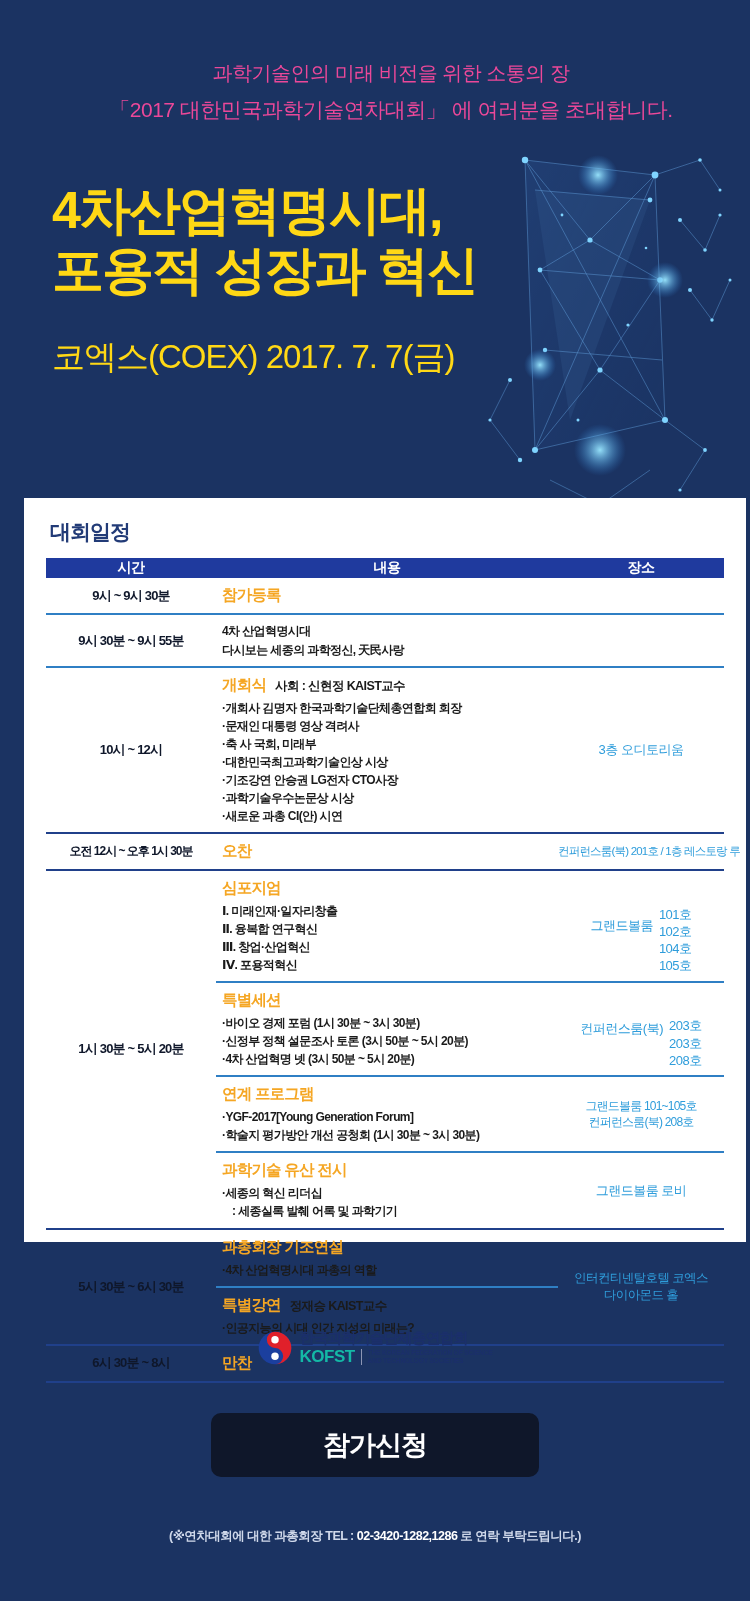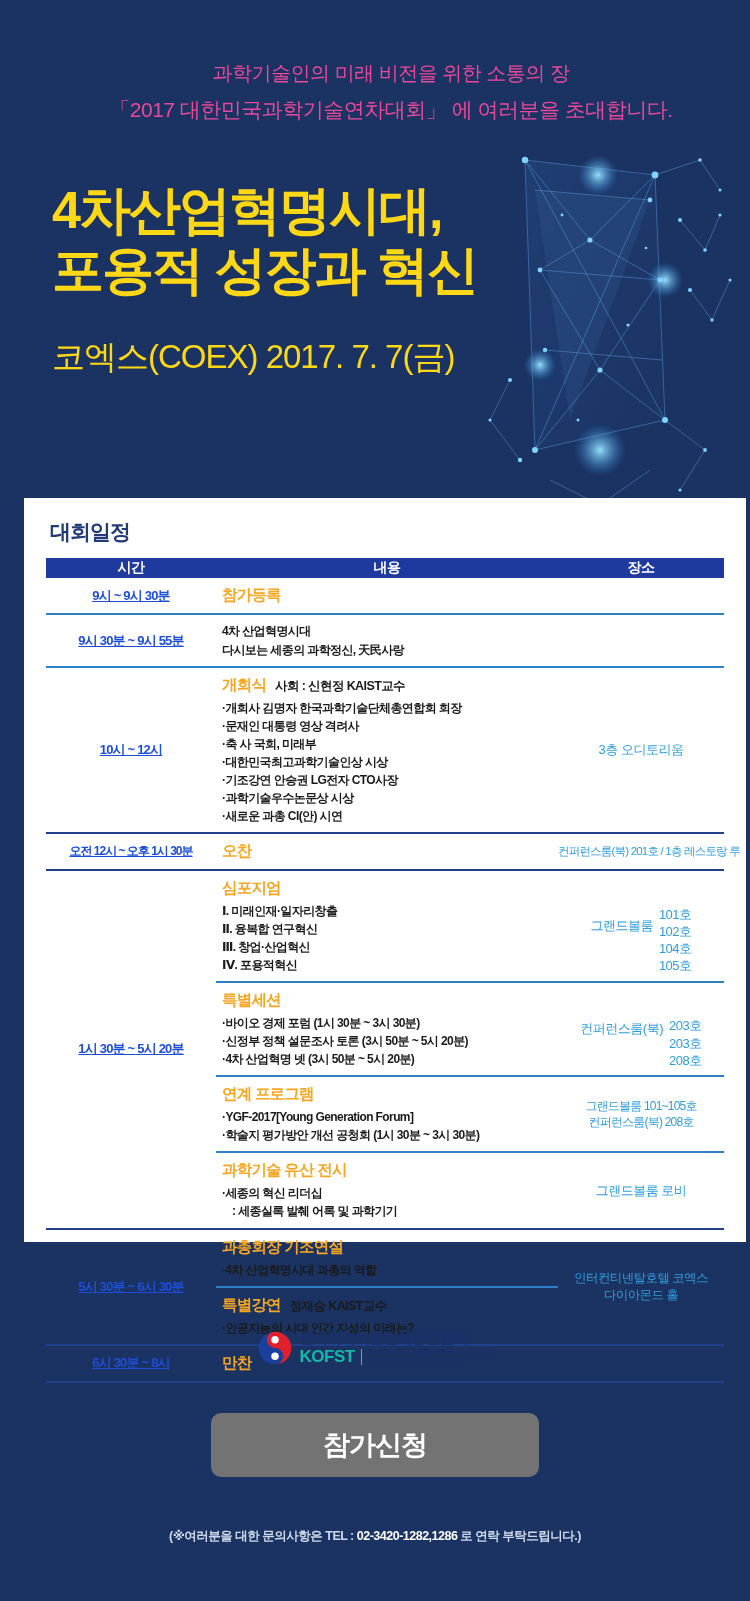--- a/index.html
+++ b/index.html
@@ -59,23 +59,22 @@
   thead th{
     background:#1f3a9e;color:#ffffff;font-size:14px;font-weight:bold;
     padding:1px 0;text-align:center;letter-spacing:-0.5px;
   }
 
   tbody td{
     vertical-align:middle;font-size:12.5px;color:#222;letter-spacing:-0.6px;
     padding:0;
   }
   td.time{
-    text-align:center;font-weight:bold;font-size:13px;color:#1d4ed8;
+    text-align:center;font-weight:bold;font-size:13px;color:#0f172a;
     letter-spacing:-0.8px;
-    text-decoration:underline;
   }
   td.body{padding:7px 0 7px 6px;margin-left:36px;}
   td.place{
     text-align:center;color:#2f9ddb;font-size:13px;line-height:1.35;
     letter-spacing:-0.5px;
   }
 
   .rule{border-bottom:2px solid #2f7fc4;}
   .rule-dark{border-bottom:2px solid #20408a;}
 
@@ -112,21 +111,21 @@
     display:block;margin-bottom:3px;
   }
   .logo-row{display:flex;align-items:flex-end;gap:6px;}
   .logo-en{color:#14b8a6;font-size:17px;font-weight:bold;letter-spacing:-0.5px;}
   .logo-div{width:1px;height:16px;background:#8d96b4;}
   .logo-sub{color:#1b2f6b;font-size:6.5px;font-weight:bold;line-height:1.25;letter-spacing:-0.1px;}
 
   
   .cta{
     position:absolute;left:211px;top:1413px;width:328px;height:64px;
-    background:#737373;border-radius:10px;border:none;cursor:pointer;
+    background:#0f172a;border-radius:10px;border:none;cursor:pointer;
     color:#ffffff;font-size:27px;font-weight:bold;letter-spacing:-1px;
     font-family:"Liberation Sans","DejaVu Sans",sans-serif;
   }
   .footnote{
     position:absolute;left:0;top:1528px;width:750px;text-align:center;
     color:#cfd8ea;font-size:12.5px;font-weight:bold;letter-spacing:-0.5px;
   }
   .footnote .tel{color:#ffffff;}
 </style>
 </head>
@@ -398,16 +397,16 @@
           <span>THE KOREAN FEDERATION OF SCIENCE</span><br>
           <span>AND TECHNOLOGY SOCIETIES</span>
         </span>
       </span>
     </span>
   </div>
 
   <button class="cta">참가신청</button>
 
   <div class="footnote">
-    <span>(※여러분을 대한 문의사항은 TEL : </span><span class="tel">02-3420-1282,1286</span><span> 로 연락 부탁드립니다.)</span>
+    <span>(※연차대회에 대한 과총회장 TEL : </span><span class="tel">02-3420-1282,1286</span><span> 로 연락 부탁드립니다.)</span>
   </div>
 
 </div>
 
 </body></html>

